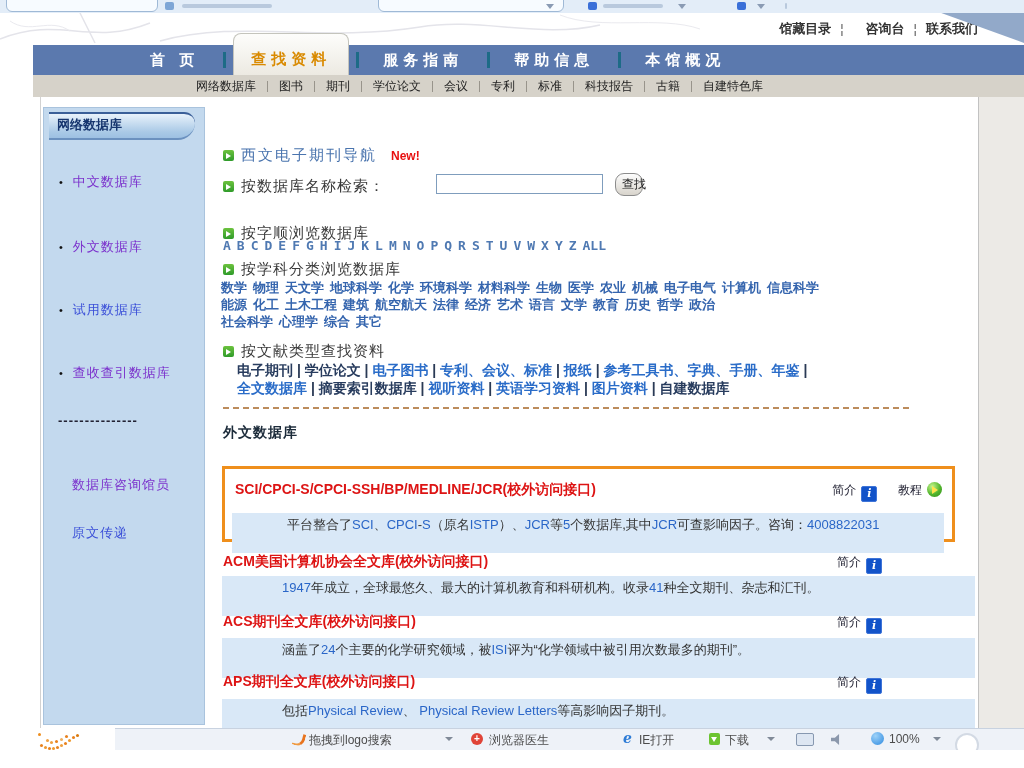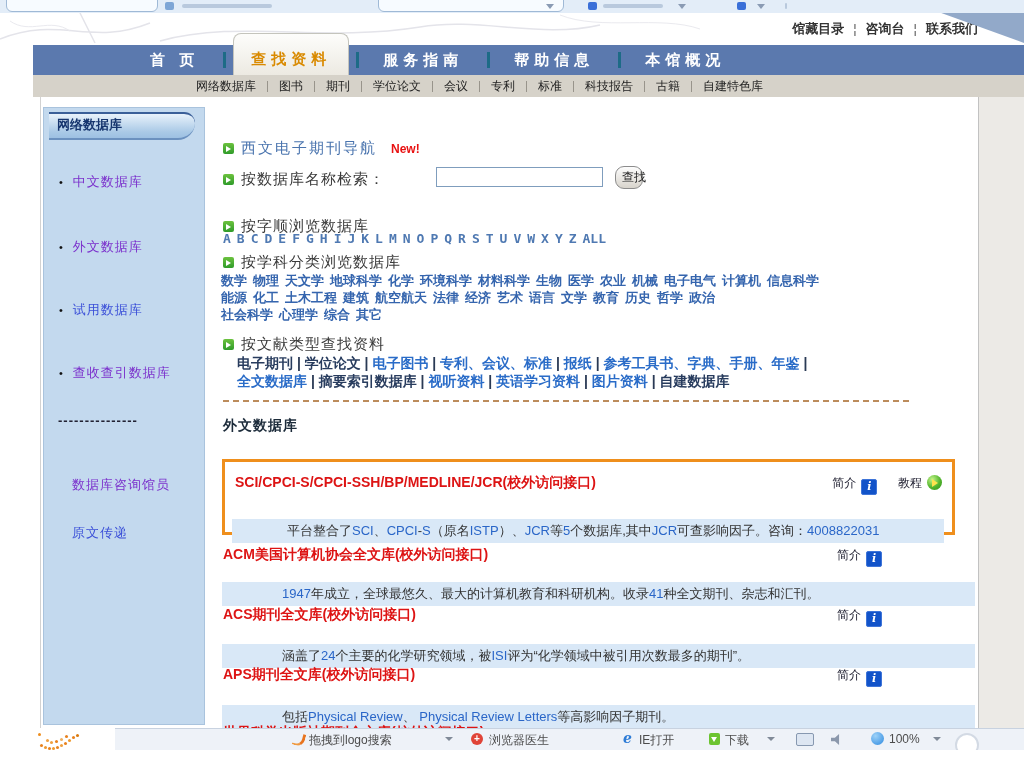--- a/index.html
+++ b/index.html
@@ -46,21 +46,21 @@
             background:linear-gradient(180deg,#e8f2fb,#a9c9e6 75%,#9dc0e2);
             border-top:2px solid #3a5f98;border-bottom:2px solid #6b91bf;border-radius:0 14px 22px 0;
             color:#16356e;font-weight:bold;font-size:13px;line-height:22px;}
   .side-item{position:absolute;left:15px;font-size:13px;letter-spacing:1px;white-space:nowrap;cursor:pointer;}
   .side-bullet{color:#111;margin-right:9px;font-size:11px;}
   .lnk-purple{color:#7b31cc;}
   .lnk-blue{color:#3b50d8;}
   .side-divider{position:absolute;left:14px;font-size:13px;font-weight:bold;color:#223;letter-spacing:1px;}
 
   
-  .content{position:absolute;left:215px;top:4px;width:763px;height:631px;background:#fff;}
+  .content{position:absolute;left:215px;top:11px;width:763px;height:631px;background:#fff;}
   .crow{position:absolute;left:8px;white-space:nowrap;}
   .gicon{display:inline-block;width:11px;height:11px;background:linear-gradient(#6cc23e,#2f9b2a);
          border-radius:2px;margin-right:7px;position:relative;vertical-align:-1px;}
   .gicon::after{content:"";position:absolute;left:3px;top:3px;width:0;height:0;
                 border-left:5px solid #fff;border-top:3px solid transparent;border-bottom:3px solid transparent;}
   .head-link{color:#4a74ae;font-size:15px;letter-spacing:2px;cursor:pointer;}
   .head-label{color:#3a3a3a;font-size:15px;letter-spacing:1px;}
   .new-badge{color:#e81111;font-weight:bold;font-size:12px;margin-left:14px;}
   .db-input{position:absolute;left:213px;top:-3px;width:167px;height:20px;border:1px solid #7f9dbd;background:#fff;font-size:13px;padding:0 3px;box-sizing:border-box;}
   .find-btn{position:absolute;left:392px;top:-4px;width:28px;height:23px;font-size:12px;color:#222;
@@ -85,21 +85,21 @@
   .intro-wrap{position:absolute;font-size:12px;color:#223;white-space:nowrap;}
   .intro-label{cursor:pointer;}
   .info-ico{display:inline-block;width:14px;height:14px;background:#1253c9;border:1px solid #3e74d8;border-radius:2px;
             color:#fff;font-family:"DejaVu Serif",serif;font-style:italic;font-weight:bold;font-size:11px;
             text-align:center;line-height:13px;margin-left:5px;vertical-align:-3px;cursor:pointer;}
   .tut-ico{display:inline-block;width:15px;height:15px;border-radius:50%;
            background:radial-gradient(circle at 35% 30%,#c4f58b,#52b42c 55%,#2f8f1a);
            margin-left:5px;vertical-align:-3px;position:relative;cursor:pointer;}
   .tut-ico::after{content:"";position:absolute;left:5px;top:4px;width:0;height:0;
                   border-left:6px solid #ffe34d;border-top:4px solid transparent;border-bottom:4px solid transparent;}
-  .desc-band{position:absolute;height:24px;background:#d9e8f7;margin-top:13px;}
+  .desc-band{position:absolute;height:40px;background:#d9e8f7;}
   .desc-text{position:absolute;left:60px;top:0;width:680px;font-size:13px;color:#333;line-height:24px;white-space:nowrap;overflow:hidden;}
   .latin{color:#2a66c8;}
 
   
   .statusbar{position:absolute;left:115px;top:728px;width:909px;height:21px;background:#eef2f8;border-top:1px solid #c8d2e0;overflow:hidden;z-index:5;}
   .sb-text{position:absolute;top:3px;font-size:12px;color:#4c4c4c;white-space:nowrap;cursor:pointer;}
   .sb-caret{position:absolute;top:8px;width:0;height:0;border-left:4px solid transparent;border-right:4px solid transparent;border-top:4px solid #808a98;}
   .sb-drag{position:absolute;top:4px;width:9px;height:11px;border-right:3px solid #e8741e;border-bottom:2px solid #f09a40;border-radius:0 0 8px 0;transform:rotate(14deg);}
   .sb-doctor{position:absolute;top:4px;width:12px;height:12px;border-radius:50%;background:#e04438;color:#fff;font-size:10px;font-weight:bold;text-align:center;line-height:12px;}
   .sb-ie{position:absolute;top:1px;font-family:"DejaVu Serif",serif;font-style:italic;font-weight:bold;font-size:14px;color:#2e7cd6;}
@@ -136,21 +136,21 @@
     <div class="chrome-caret" style="left:757px;"></div>
     <div class="chrome-smudge" style="left:785px;width:2px;height:6px;top:3px;"></div>
   </div>
 
   <div class="site-header">
     <svg class="doodle" width="1024" height="32">
       <path d="M0,26 C60,2 90,34 150,10 M80,0 L95,30 M160,28 C240,6 320,30 420,14 C480,4 540,26 600,12" stroke="#e4e4ea" stroke-width="1.5" fill="none"></path>
       <path d="M10,8 C30,22 50,4 70,18 M560,2 C600,18 660,2 700,16" stroke="#eaeaef" stroke-width="1" fill="none"></path>
     </svg>
     <div class="hdr-links">
-      <span style="cursor:pointer;text-align:right;">馆藏目录</span><span class="hdr-sep">¦</span><span style="cursor:pointer;">咨询台</span><span class="hdr-sep">¦</span><span style="cursor:pointer;">联系我们</span>
+      <span style="cursor:pointer;text-align:right;">馆藏目录</span><span class="hdr-sep">¦</span><span style="cursor:pointer;margin-left:13px;">咨询台</span><span class="hdr-sep">¦</span><span style="cursor:pointer;">联系我们</span>
     </div>
     <div class="corner-tri"></div>
   </div>
 
   <div class="mainnav">
     <span class="nav-tab">首 页</span>
     <span class="nav-sep"></span>
     <span class="nav-tab active">查找资料</span>
     <span class="nav-sep"></span>
     <span class="nav-tab">服务指南</span>

